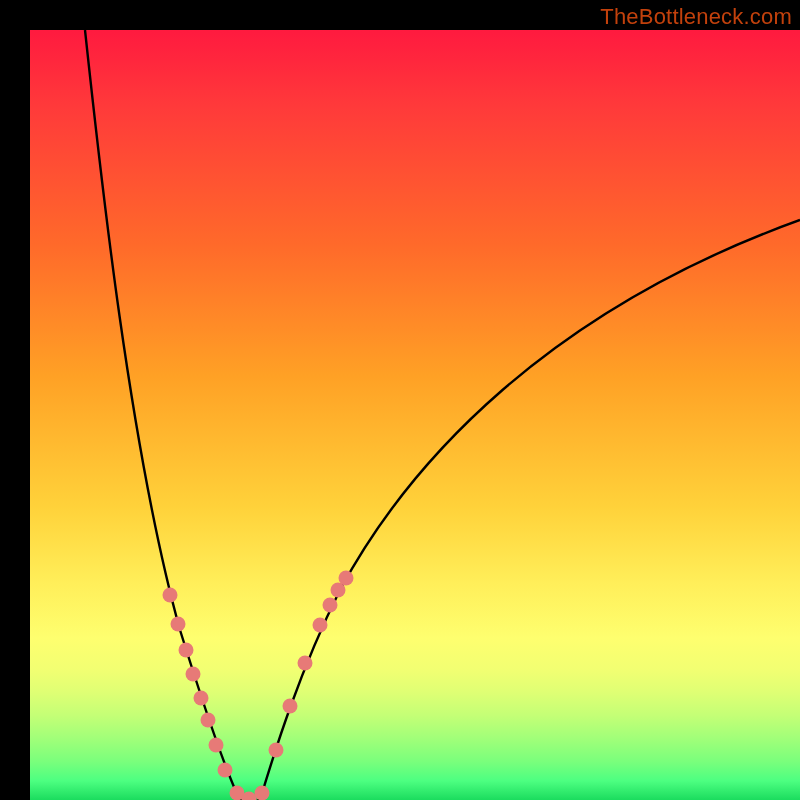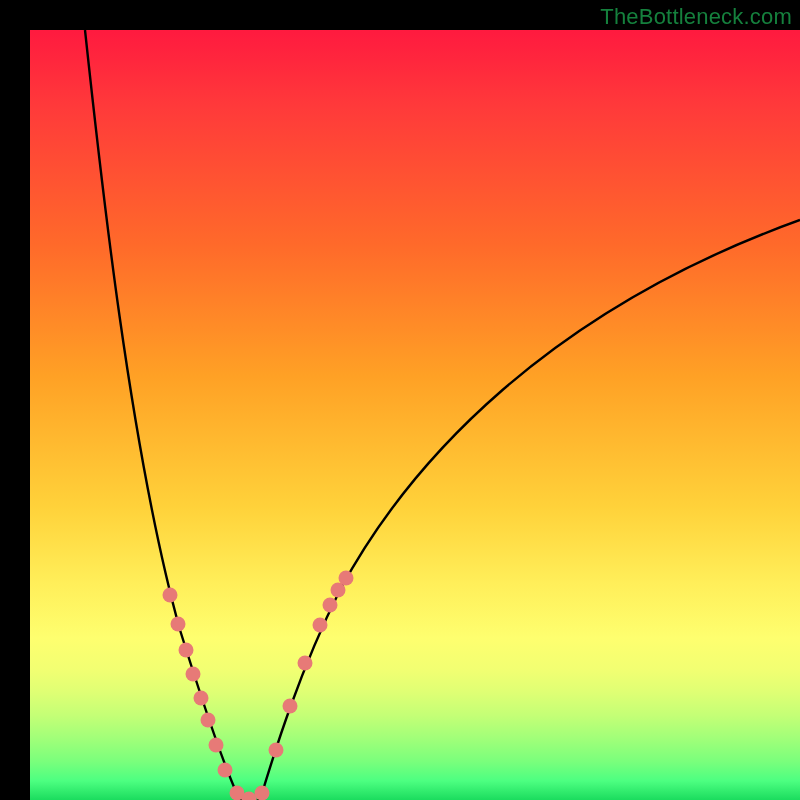--- a/index.html
+++ b/index.html
@@ -47,21 +47,21 @@
     left: 0;
     top: 0;
     width: 770px;
     height: 770px;
     display: block;
   }
   .watermark {
     position: absolute;
     top: 4px;
     right: 8px;
-    color: #15803d;
+    color: #c2410c;
     font-size: 22px;
     font-weight: 500;
     letter-spacing: 0.2px;
     user-select: none;
   }
 </style>
 </head>
 <body>
 
 <div class="frame">

